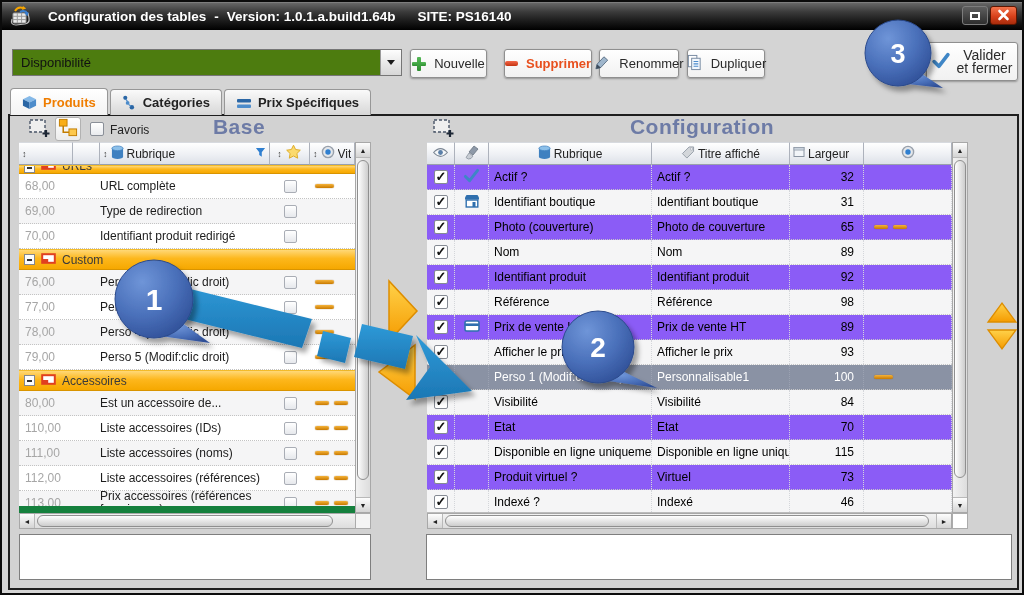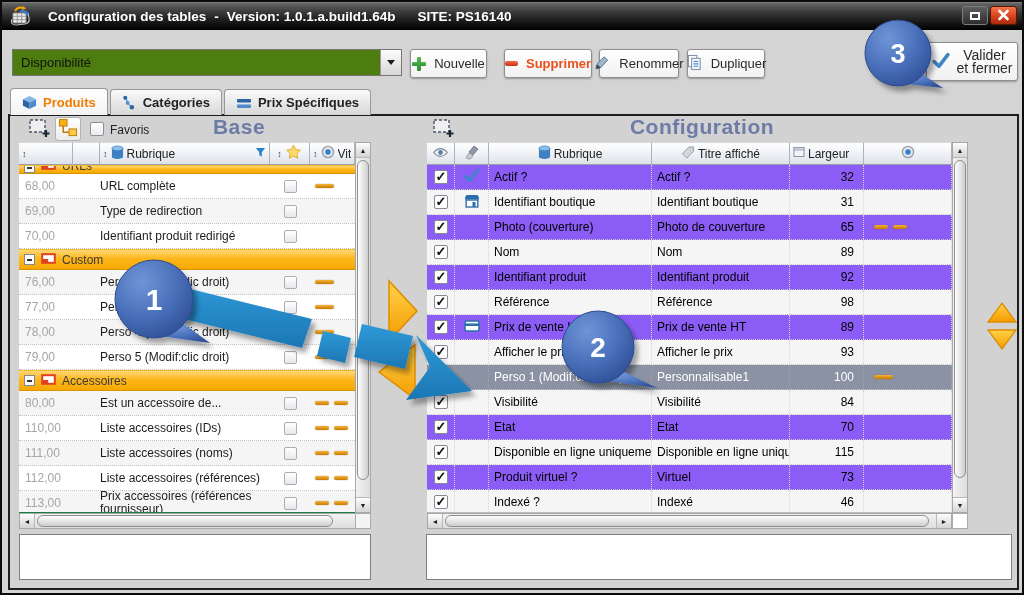--- a/index.html
+++ b/index.html
@@ -70,21 +70,21 @@
   .rt-header{left:425px;width:525px;grid-template-columns:28px 34px 163px 138px 74px 88px}
   .hc{position:relative;display:flex;align-items:center;gap:3px;padding:0 3px;
     border-right:1px solid #adb2bc;border-top:1px solid #d7dadf;border-bottom:1px solid #99a0ab;
     background:linear-gradient(180deg,#ffffff,#eef0f4 55%,#dde1e8);
     font-size:12px;color:#222;overflow:hidden;white-space:nowrap}
   .hc.center{justify-content:center}
   .updn{font-size:9px;color:#444;flex:0 0 auto}
   .hlbl{overflow:hidden}
   .hflex{flex:1}
 
-  .lt-rows{position:absolute;left:17px;top:163px;width:336px;height:348px;overflow:hidden;background:#8b5cf6;border-bottom:1px solid #15803d}
+  .lt-rows{position:absolute;left:17px;top:163px;width:336px;height:348px;overflow:hidden;background:#8b5cf6;border-bottom:7px solid #15803d}
   .rt-rows{position:absolute;left:425px;top:163px;width:525px;height:348px;overflow:hidden;background:#fff;border-bottom:1px solid #bbb}
   .lrow{display:grid;grid-template-columns:54px 27px 170px 40px 45px;height:25px;align-items:center;border-bottom:1px dotted #c3c3c3;font-size:12px;background:#fff}
   .rrow{display:grid;grid-template-columns:28px 34px 163px 138px 74px 88px;height:25px;align-items:center;border-bottom:1px dotted #c6c6c6;font-size:12px;background:#8b5cf6}
   .lrow.alt,.rrow.alt{background:#f5f5f6}
   .lrow .num{color:#a6a6a6;padding-left:6px}
   .lrow .lbl{color:#1c1c1c;line-height:13px;overflow:hidden;padding-right:2px}
   .ckcell{display:flex;justify-content:center}
   .cbx{width:13px;height:13px;border:1px solid #a9adb5;border-radius:2px;background:linear-gradient(180deg,#ffffff,#e6e8ec)}
   .cbx.checked{position:relative;width:14px;height:14px;background:#fff;border:1px solid #858a93}
   .cbx.checked::after{content:"✓";position:absolute;left:1px;top:-2px;font-size:13px;font-weight:bold;color:#111}

